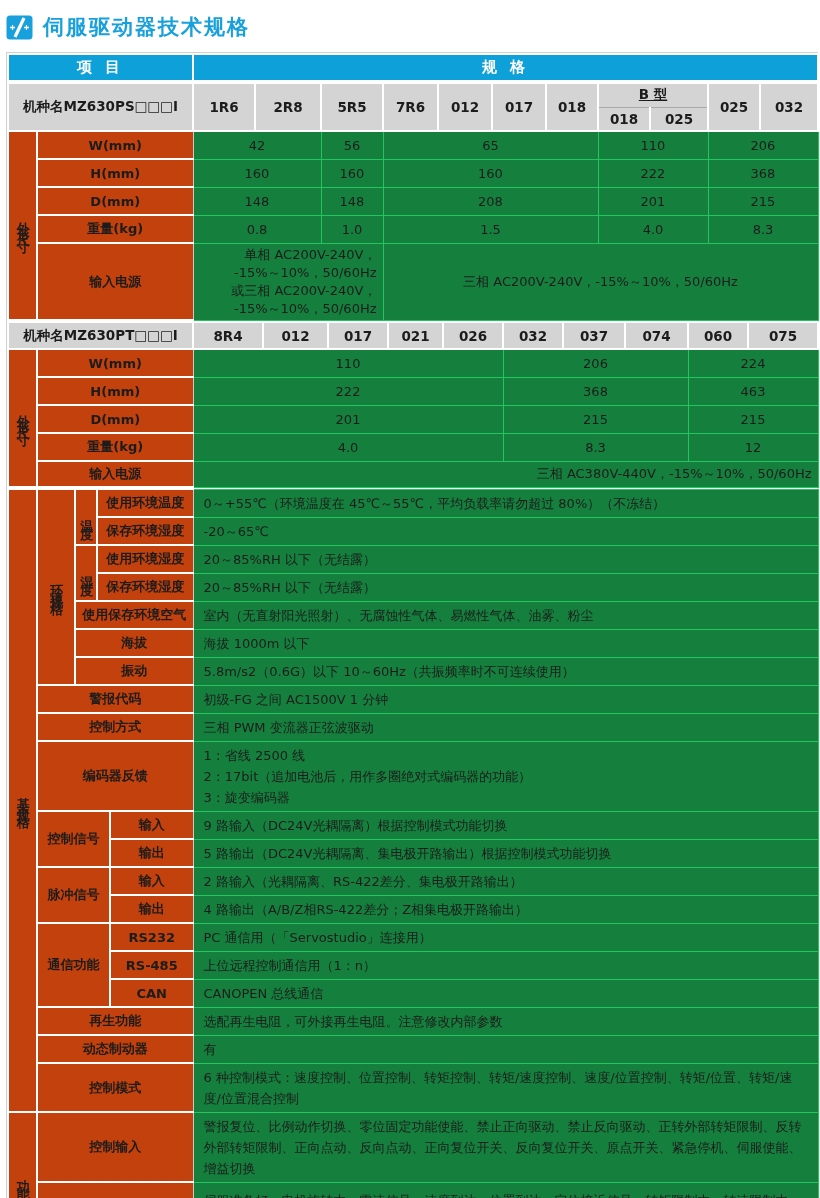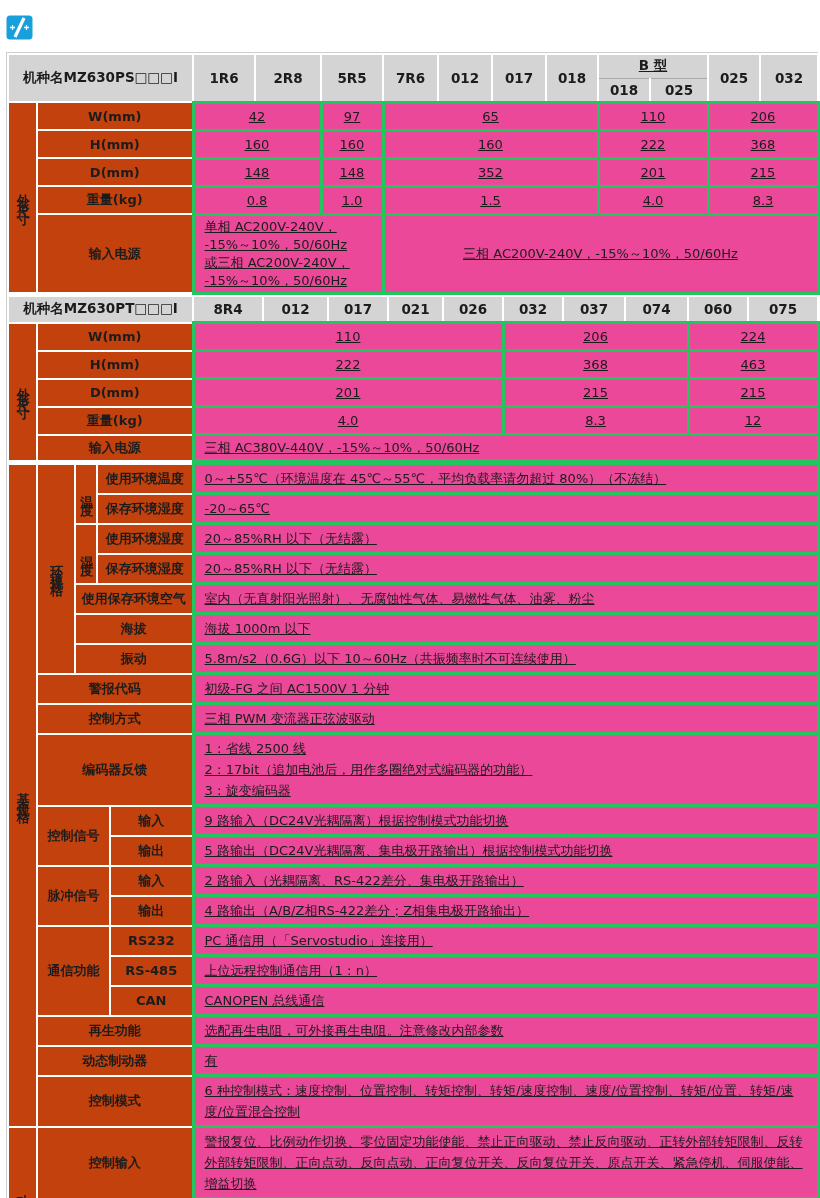--- a/index.html
+++ b/index.html
@@ -8,28 +8,27 @@
   .title-bar { display:flex; align-items:center; gap:10px; padding:12px 0 10px 6px; height:30px; }
   .title-bar h1 { font-size:21px; font-weight:bold; color:#18a0dc; margin:0; letter-spacing:2px; }
   .title-icon { width:27px; height:25px; display:inline-block; }
 
   .sheet { width:810px; margin-left:6px; border:1px solid #cfcfcf; }
 
   table.spec { border-collapse:collapse; table-layout:fixed; width:810px; font-size:13px; }
 
   
   td.val, td.txt {
-    background:#ec4899; border:3px solid #22c55e;
+    background:#15803d; border:1px solid #22c55e;
     padding:2px 6px; text-align:center; vertical-align:middle;
     overflow:hidden;
-    text-decoration:underline;
   }
   td.txt { text-align:left; padding:3px 10px; line-height:21px; }
   .pre { white-space:pre-line; }
-  td.left { text-align:left; padding-left:10px; line-height:18px; }
+  td.left { text-align:right; padding-left:10px; line-height:18px; }
 
   
   td.lbl, td.vlbl {
     background:#c2410c; border:2px solid #ffffff; border-right:1px solid #c9c9c9;
     text-align:center; vertical-align:middle; font-weight:bold; padding:2px 3px;
   }
   td.vlbl { border-right:2px solid #ffffff; }
   td.lbl.inner { border-right:2px solid #ffffff; }
 
   
@@ -56,24 +55,37 @@
 
 <div class="title-bar">
   <span class="title-icon">
     <svg width="27" height="25" viewBox="0 0 27 25">
       <rect x="0.5" y="0.5" width="26" height="24" rx="3.5" fill="#18a0dc"></rect>
       <path d="M18 3 L9 22" stroke="#ffffff" stroke-width="3.2"></path>
       <path d="M4 12.5 h5 M18 12.5 h5" stroke="#ffffff" stroke-width="1.6"></path>
       <path d="M6.5 10 v5 M20.5 10 v5" stroke="#ffffff" stroke-width="1.2"></path>
     </svg>
   </span>
+  <h1>伺服驱动器技术规格</h1>
 </div>
 
 <div class="sheet">
 
+  <table class="spec">
+    <colgroup>
+        <col style="width:185px">
+        <col style="width:625px">
+      </colgroup>
+    <tbody>
+        <tr style="height:27px">
+      <td class="blue">项 目</td>
+      <td class="blue">规 格</td>
+    </tr>
+  </tbody>
+    </table>
 
   <table class="spec">
     <colgroup>
       <col style="width:29px">
         <col style="width:156px">
       <col style="width:62px">
         <col style="width:66px">
         <col style="width:62px">
         <col style="width:55px">
       <col style="width:54px">
@@ -99,38 +111,38 @@
       <td class="colh" rowspan="2">032</td>
     </tr>
     <tr style="height:24px">
       <td class="colh bsub">018</td>
       <td class="colh bsub">025</td>
     </tr>
     <tr style="height:28px">
       <td class="vlbl" rowspan="5"><span class="vtext">外形尺寸</span></td>
       <td class="lbl">W(mm)</td>
       <td class="val" colspan="2">42</td>
-      <td class="val">97</td>
+      <td class="val">56</td>
       <td class="val" colspan="4">65</td>
       <td class="val" colspan="2">110</td>
       <td class="val" colspan="2">206</td>
     </tr>
     <tr style="height:28px">
       <td class="lbl">H(mm)</td>
       <td class="val" colspan="2">160</td>
       <td class="val">160</td>
       <td class="val" colspan="4">160</td>
       <td class="val" colspan="2">222</td>
       <td class="val" colspan="2">368</td>
     </tr>
     <tr style="height:28px">
       <td class="lbl">D(mm)</td>
       <td class="val" colspan="2">148</td>
       <td class="val">148</td>
-      <td class="val" colspan="4">352</td>
+      <td class="val" colspan="4">208</td>
       <td class="val" colspan="2">201</td>
       <td class="val" colspan="2">215</td>
     </tr>
     <tr style="height:28px">
       <td class="lbl">重量(kg)</td>
       <td class="val" colspan="2">0.8</td>
       <td class="val">1.0</td>
       <td class="val" colspan="4">1.5</td>
       <td class="val" colspan="2">4.0</td>
       <td class="val" colspan="2">8.3</td>

